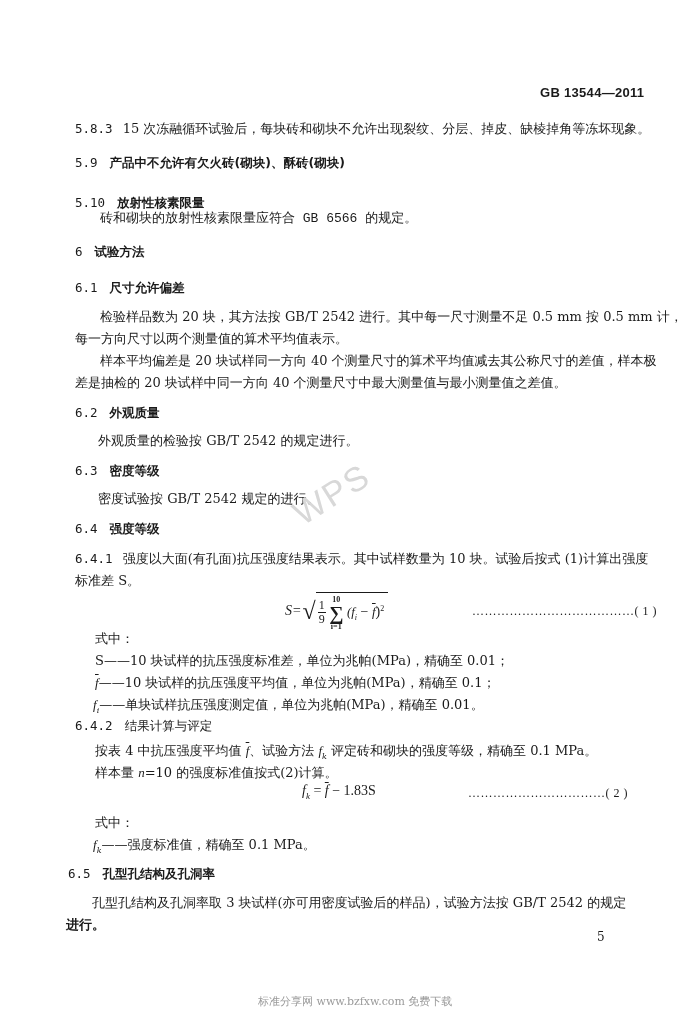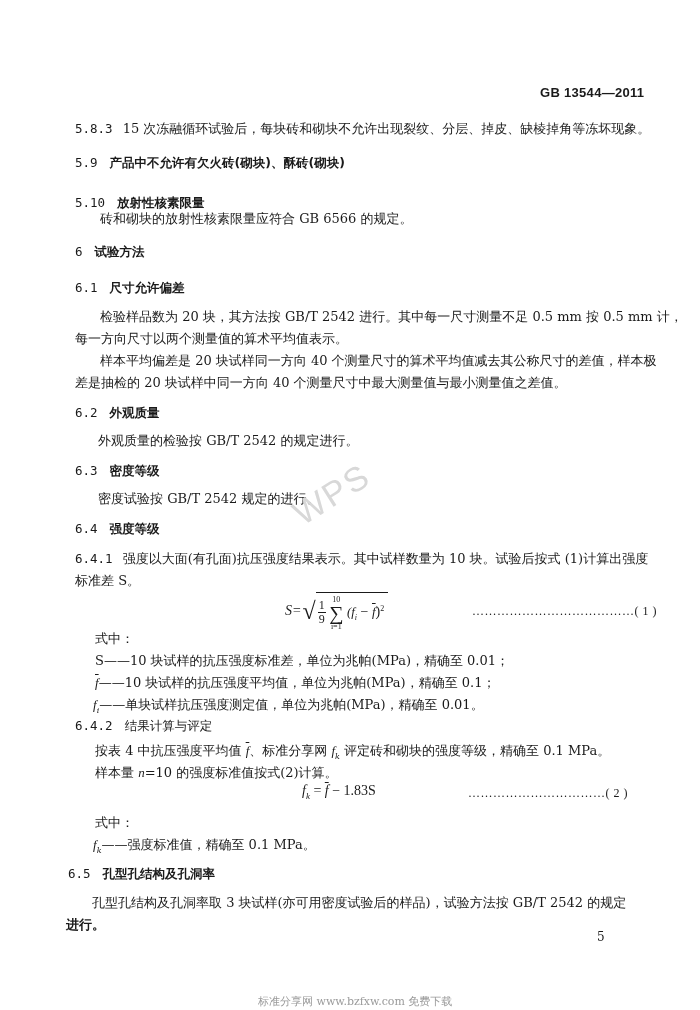--- a/index.html
+++ b/index.html
@@ -19,41 +19,41 @@
   .over { text-decoration: overline; }
   .dots { font-family: "Liberation Serif", serif; font-size: 12px; letter-spacing: 0.5px; }
   .watermark {
     position: absolute; left: 290px; top: 475px; transform: rotate(-32deg);
     color: #d8d8d8; font-family: "Liberation Sans", sans-serif; font-size: 34px; letter-spacing: 2px;
   }
   .footer { color: #9a9a9a; font-size: 11px; }
   .formula { font-family: "Liberation Serif", serif; font-size: 14px; }
   .frac { display: inline-block; vertical-align: middle; text-align: center; font-size: 12px; line-height: 13px; }
   .frac .top { display: block; border-bottom: 1px solid #1a1a1a; padding: 0 1px; }
-  .sigma { display: inline-block; vertical-align: middle; text-align: center; font-size: 8px; line-height: 9px; }
+  .sigma { display: inline-block; vertical-align: middle; text-align: center; font-size: 8px; line-height: 9px; font-weight: bold; }
   .sigma .big { font-size: 20px; line-height: 18px; display: block; }
   .sqrt-body { border-top: 1px solid #1a1a1a; display: inline-block; padding: 2px 4px 0 2px; }
 </style>
 </head>
 <body>
 
 <div class="abs hdr" style="left:540px; top:85px;">GB 13544—2011</div>
 
 <div class="abs para" style="left:75px; top:118px;">
   <span class="mono" style="font-size:12.5px; margin-right:10px;">5.8.3</span><span>15 次冻融循环试验后，每块砖和砌块不允许出现裂纹、分层、掉皮、缺棱掉角等冻坏现象。</span>
 </div>
 
 <div class="abs heading" style="left:75px; top:155px;">
   <span class="num">5.9</span><span>产品中不允许有欠火砖(砌块)、酥砖(砌块)</span>
 </div>
 
 <div class="abs heading" style="left:75px; top:183px;margin-top:12px;">
   <span class="num">5.10</span><span>放射性核素限量</span>
 </div>
-<div class="abs para" style="left:100px; top:208px;">砖和砌块的放射性核素限量应符合 GB 6566 的规定。</div>
+<div class="abs para" style="left:100px; top:208px;font-family:Liberation Mono, monospace;">砖和砌块的放射性核素限量应符合 GB 6566 的规定。</div>
 
 <div class="abs heading" style="left:75px; top:244px;">
   <span class="num">6</span><span>试验方法</span>
 </div>
 
 <div class="abs heading" style="left:75px; top:280px;">
   <span class="num">6.1</span><span>尺寸允许偏差</span>
 </div>
 <div class="abs para" style="left:100px; top:306px;">检验样品数为 20 块，其方法按 GB/T 2542 进行。其中每一尺寸测量不足 0.5 mm 按 0.5 mm 计，</div>
 <div class="abs para" style="left:75px; top:328px;font-family:Liberation Serif, serif;">每一方向尺寸以两个测量值的算术平均值表示。</div>
@@ -109,21 +109,21 @@
   <span class="ital over" style="font-size:13px;">f</span><span>——10 块试样的抗压强度平均值，单位为兆帕(MPa)，精确至 0.1；</span>
 </div>
 <div class="abs para" style="left:93px; top:694px;">
   <span class="ital" style="font-size:13px;">f</span><sub style="font-size:8px; font-style:italic;">i</sub><span>——单块试样抗压强度测定值，单位为兆帕(MPa)，精确至 0.01。</span>
 </div>
 
 <div class="abs heading" style="left:75px; top:718px; font-weight:normal;">
   <span class="num">6.4.2</span><span>结果计算与评定</span>
 </div>
 <div class="abs para" style="left:95px; top:740px;">
-  <span>按表 4 中抗压强度平均值 </span><span class="ital over" style="font-size:13px;">f</span><span>、标准分享网 </span><span class="ital" style="font-size:13px;">f</span><sub style="font-size:8px; font-style:italic;">k</sub><span> 评定砖和砌块的强度等级，精确至 0.1 MPa。</span>
+  <span>按表 4 中抗压强度平均值 </span><span class="ital over" style="font-size:13px;">f</span><span>、试验方法 </span><span class="ital" style="font-size:13px;">f</span><sub style="font-size:8px; font-style:italic;">k</sub><span> 评定砖和砌块的强度等级，精确至 0.1 MPa。</span>
 </div>
 <div class="abs para" style="left:95px; top:762px;">
   <span>样本量 </span><span class="ital" style="font-size:13px;">n</span><span>=10 的强度标准值按式(2)计算。</span>
 </div>
 
 <div class="abs formula" style="left:302px; top:783px;">
   <span class="ital">f</span><sub style="font-size:9px; font-style:italic;">k</sub><span> = </span><span class="ital over">f</span><span> − 1.83S</span>
 </div>
 <div class="abs dots" style="left:468px; top:786px;">
   <span>……………………………</span><span>( 2 )</span>

